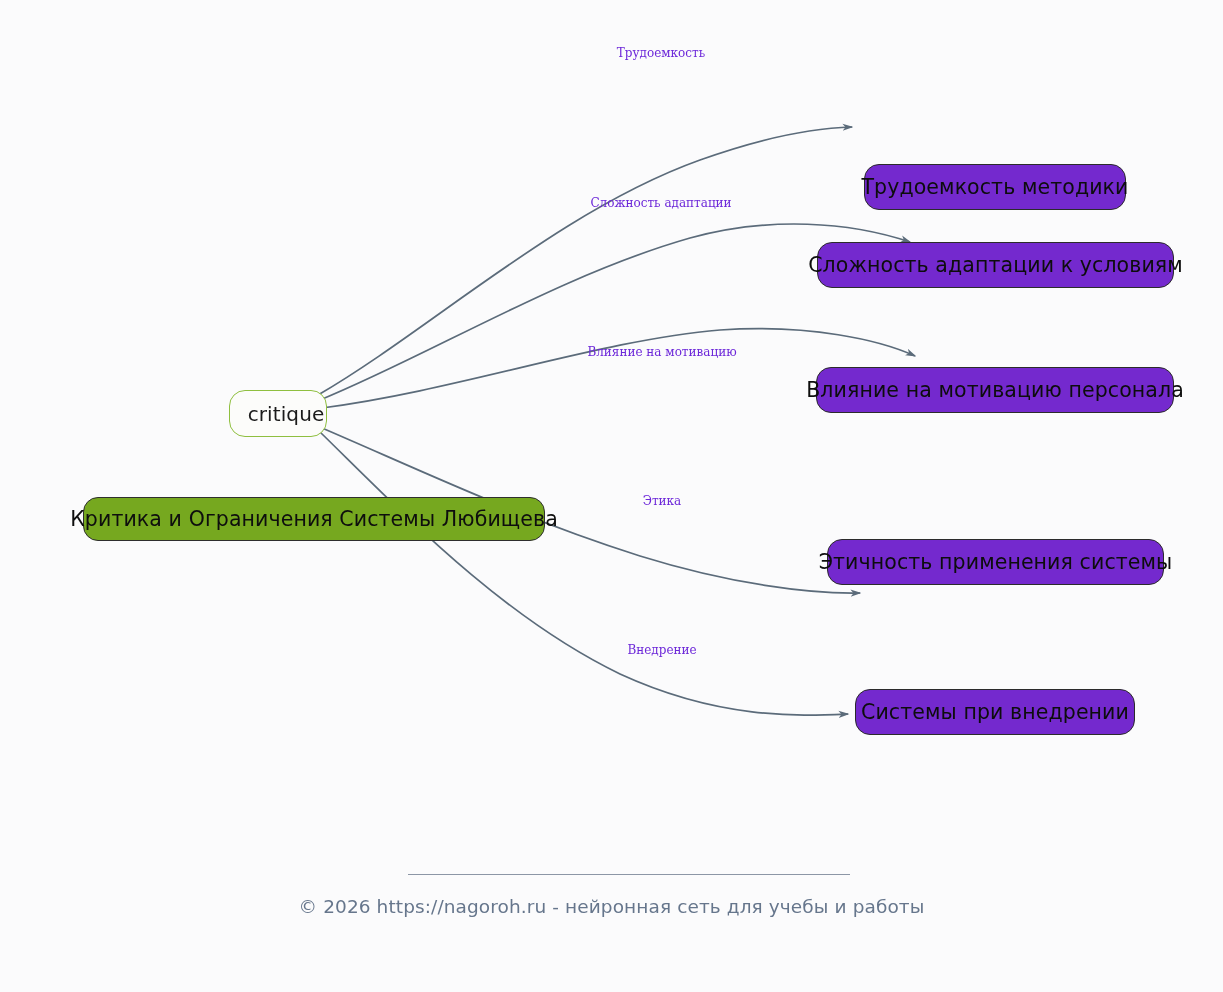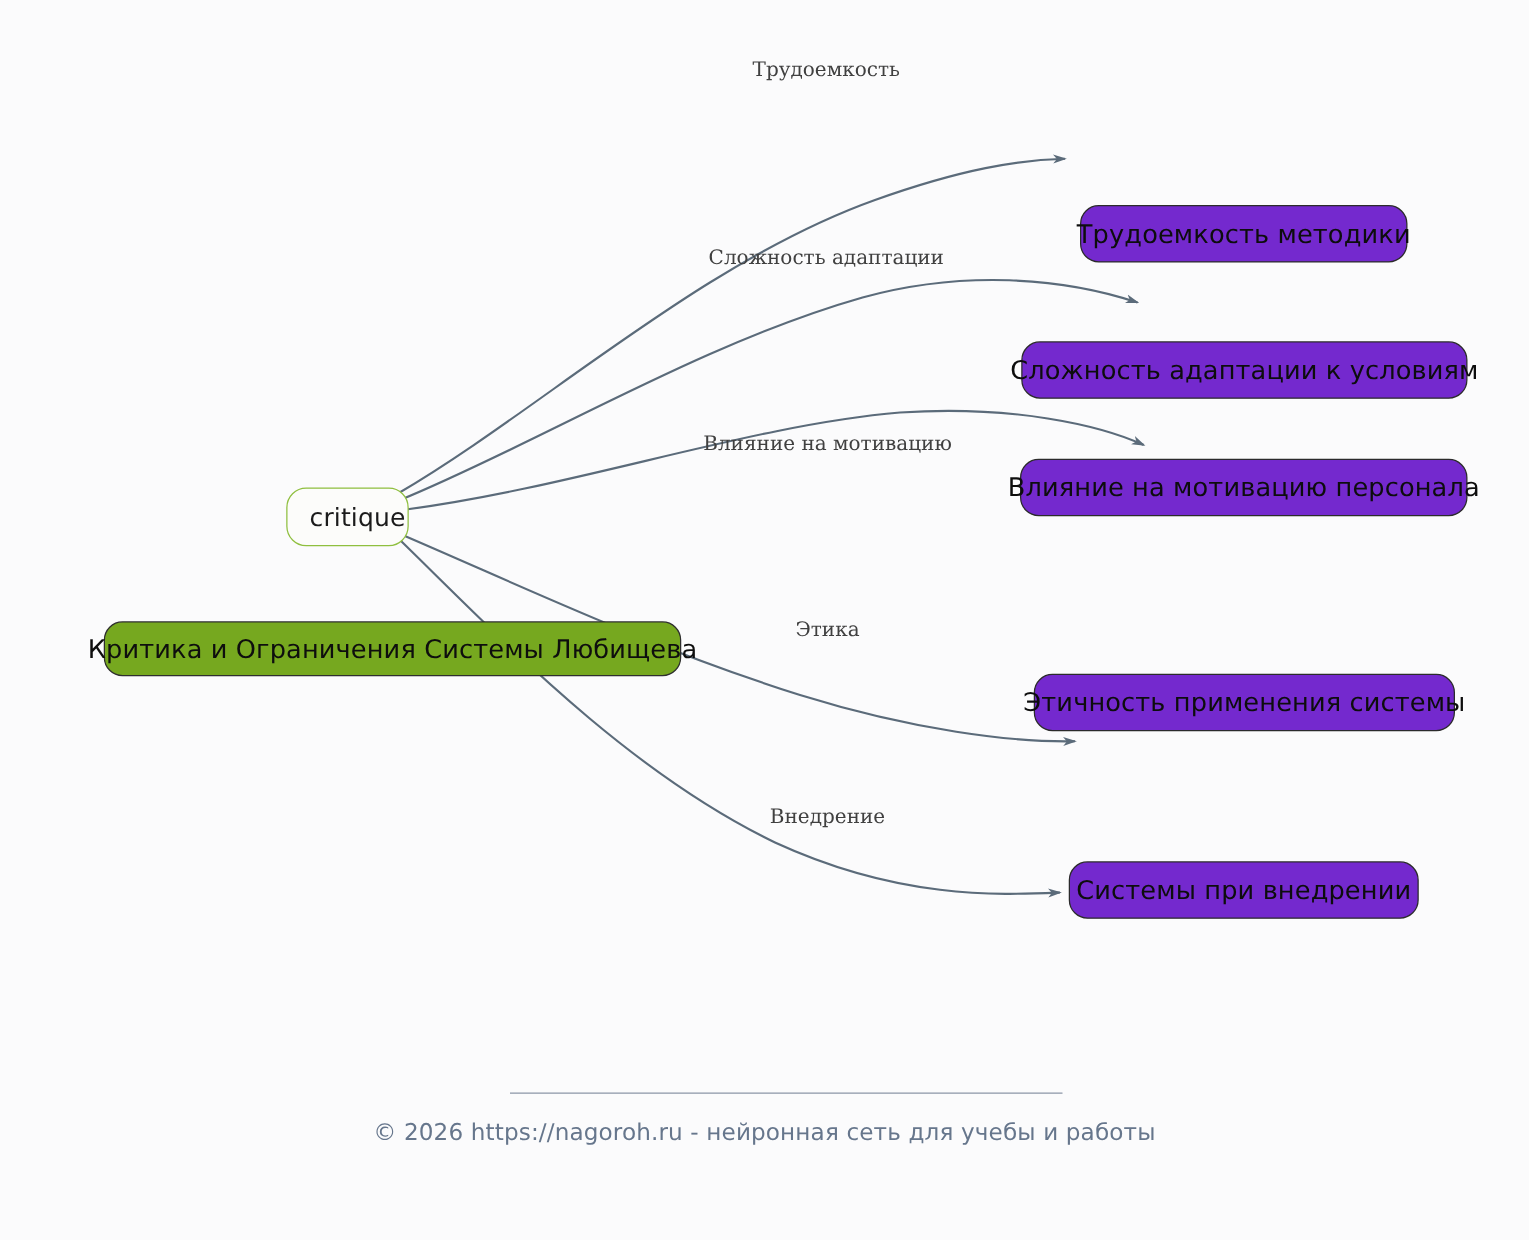--- a/index.html
+++ b/index.html
@@ -67,22 +67,22 @@
     border: 1.8px solid #2b2b2b;
     color: #0d0d0d;
     font-size: 20.5px;
     border-radius: 15px;
   }
 
   
   .edge-label {
     position: absolute;
     font-family: "DejaVu Serif", serif;
-    font-size: 16px;
-    color: #404040;
+    font-size: 12px;
+    color: #6d28d9;
     white-space: nowrap;
     text-align: right;
     transform: translateX(-50%);
   }
 
   
   .footer {
     position: absolute;
     left: 0;
     width: 1223px;
@@ -145,21 +145,21 @@
   <div class="edge-label" style="left:662px; top:494px;">Этика</div>
 
   <div class="edge-label" style="left:662px; top:643px;">Внедрение</div>
 
   <div class="node node-root" style="left:229px; top:390px; width:98px; height:47px;">critique</div>
 
   <div class="node node-topic" style="left:47px; top:497px; width:462px; height:44px;">Критика и Ограничения Системы Любищева</div>
 
   <div class="node node-leaf" style="left:864px; top:116px; width:262px; height:46px;margin-top:48px;">Трудоемкость методики</div>
 
-  <div class="node node-leaf" style="left:817px; top:242px; width:357px; height:46px;margin-top:31px;">Сложность адаптации к условиям</div>
+  <div class="node node-leaf" style="left:817px; top:242px; width:357px; height:46px;">Сложность адаптации к условиям</div>
 
   <div class="node node-leaf" style="left:816px; top:367px; width:358px; height:46px;">Влияние на мотивацию персонала</div>
 
   <div class="node node-leaf" style="left:827px; top:539px; width:337px; height:46px;">Этичность применения системы</div>
 
   <div class="node node-leaf" style="left:855px; top:689px; width:280px; height:46px;">Системы при внедрении</div>
 
 
   <div class="footer-divider"></div>
 

